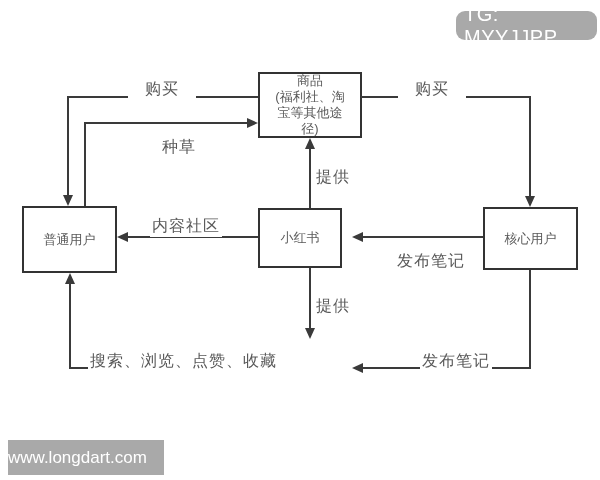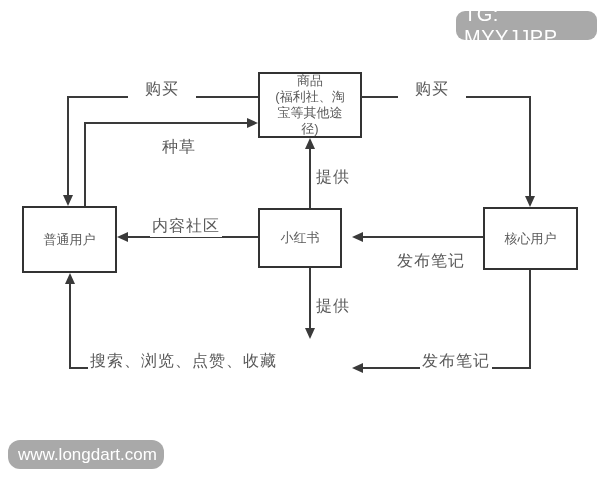--- a/index.html
+++ b/index.html
@@ -21,21 +21,21 @@
   .arrow.right{border-top:5px solid transparent;border-bottom:5px solid transparent;border-left:11px solid var(--line,#3a3a3a);}
   .elabel{
     position:absolute;font-size:16px;color:var(--text,#595959);
     white-space:nowrap;text-align:center;letter-spacing:1px;background:#fff;padding:0 2px;
   }
   .wm{
     position:absolute;background:var(--watermark_bg,#a9a9a9);color:var(--watermark_text,#fff);
     display:flex;align-items:center;box-sizing:border-box;
   }
   #wm-top{left:456px;top:11px;width:141px;height:29px;font-size:20px;padding-left:8px;letter-spacing:.5px;border-radius:9px;}
-  #wm-bottom{left:8px;top:440px;width:156px;height:29px;font-size:17px;padding-left:10px;border-radius:12px;}
+  #wm-bottom{left:8px;top:440px;width:156px;height:35px;font-size:17px;padding-left:0;}
 </style>
 </head>
 <body>
 
 <div id="canvas">
 
   <div class="node" style="left:258px;top:72px;width:104px;height:66px;">商品
 (福利社、淘
 宝等其他途
 径)</div>

